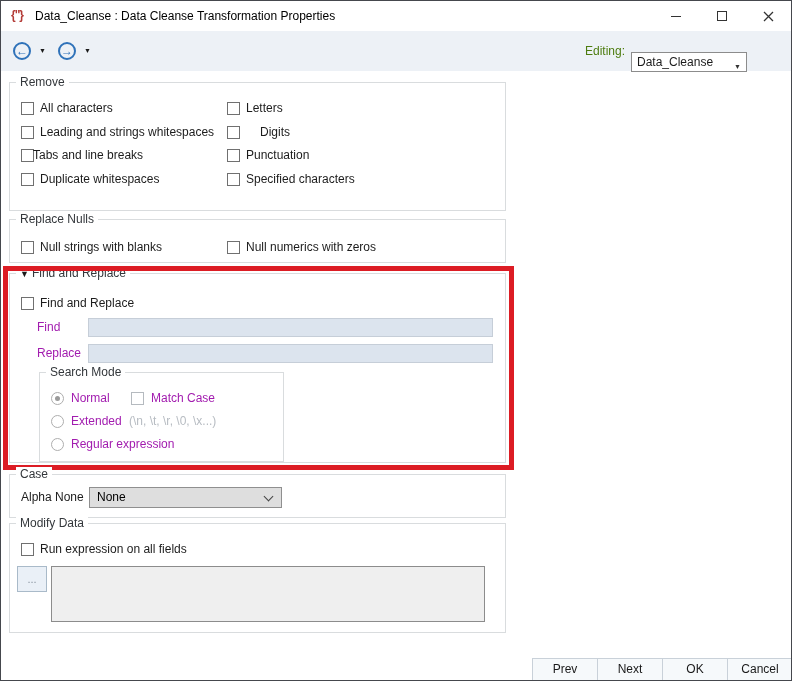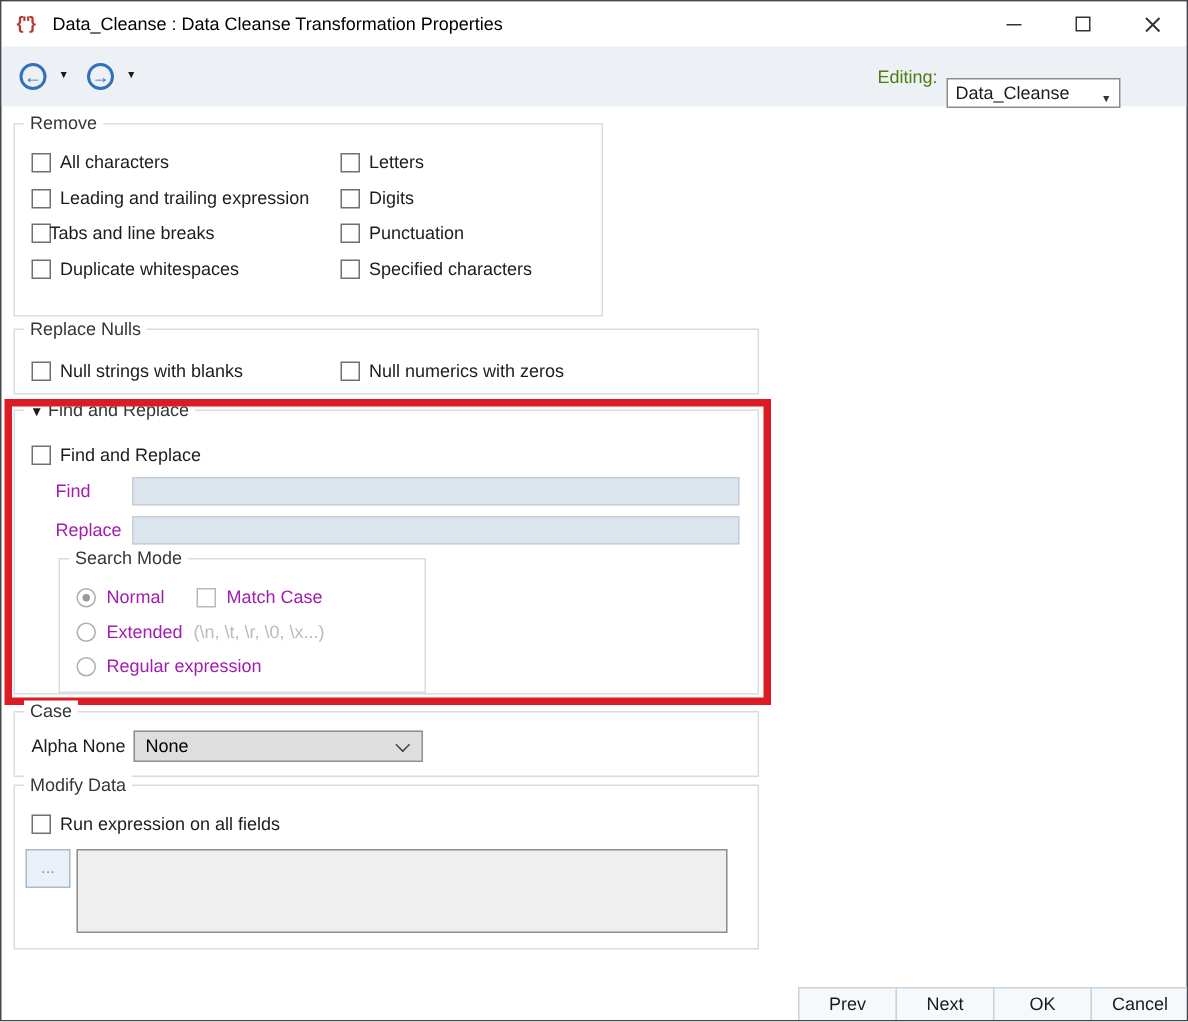--- a/index.html
+++ b/index.html
@@ -85,35 +85,35 @@
     <span class="navcaret" style="left:38px;">▼</span>
     <span class="navcircle" style="left:57px;"><span>→</span></span>
     <span class="navcaret" style="left:83px;">▼</span>
     <span class="editing-label">Editing:</span>
     <div class="combo">
       <span>Data_Cleanse</span>
       <span class="caret">▼</span>
     </div>
   </div>
 
-  <div class="groupbox" style="left:8px;top:81px;width:393px;height:129px;">
+  <div class="groupbox" style="left:8px;top:81px;width:497px;height:129px;">
     <span class="legend">Remove</span>
   </div>
   <span class="cb" style="left:20px;top:101px;"></span>
   <span class="lbl" style="left:39px;top:101px;">All characters</span>
   <span class="cb" style="left:20px;top:125px;"></span>
-  <span class="lbl" style="left:39px;top:125px;">Leading and trailing expression</span>
+  <span class="lbl" style="left:39px;top:125px;">Leading and strings whitespaces</span>
   <span class="cb" style="left:20px;top:148px;"></span>
   <span class="lbl" style="left:32px;top:148px;">Tabs and line breaks</span>
   <span class="cb" style="left:20px;top:172px;"></span>
   <span class="lbl" style="left:39px;top:172px;">Duplicate whitespaces</span>
   <span class="cb" style="left:226px;top:101px;"></span>
   <span class="lbl" style="left:245px;top:101px;">Letters</span>
   <span class="cb" style="left:226px;top:125px;"></span>
-  <span class="lbl" style="left:245px;top:125px;">Digits</span>
+  <span class="lbl" style="left:259px;top:125px;">Digits</span>
   <span class="cb" style="left:226px;top:148px;"></span>
   <span class="lbl" style="left:245px;top:148px;">Punctuation</span>
   <span class="cb" style="left:226px;top:172px;"></span>
   <span class="lbl" style="left:245px;top:172px;">Specified characters</span>
 
   <div class="groupbox" style="left:8px;top:218px;width:497px;height:44px;">
     <span class="legend">Replace Nulls</span>
   </div>
   <span class="cb" style="left:20px;top:240px;"></span>
   <span class="lbl" style="left:39px;top:240px;">Null strings with blanks</span>

